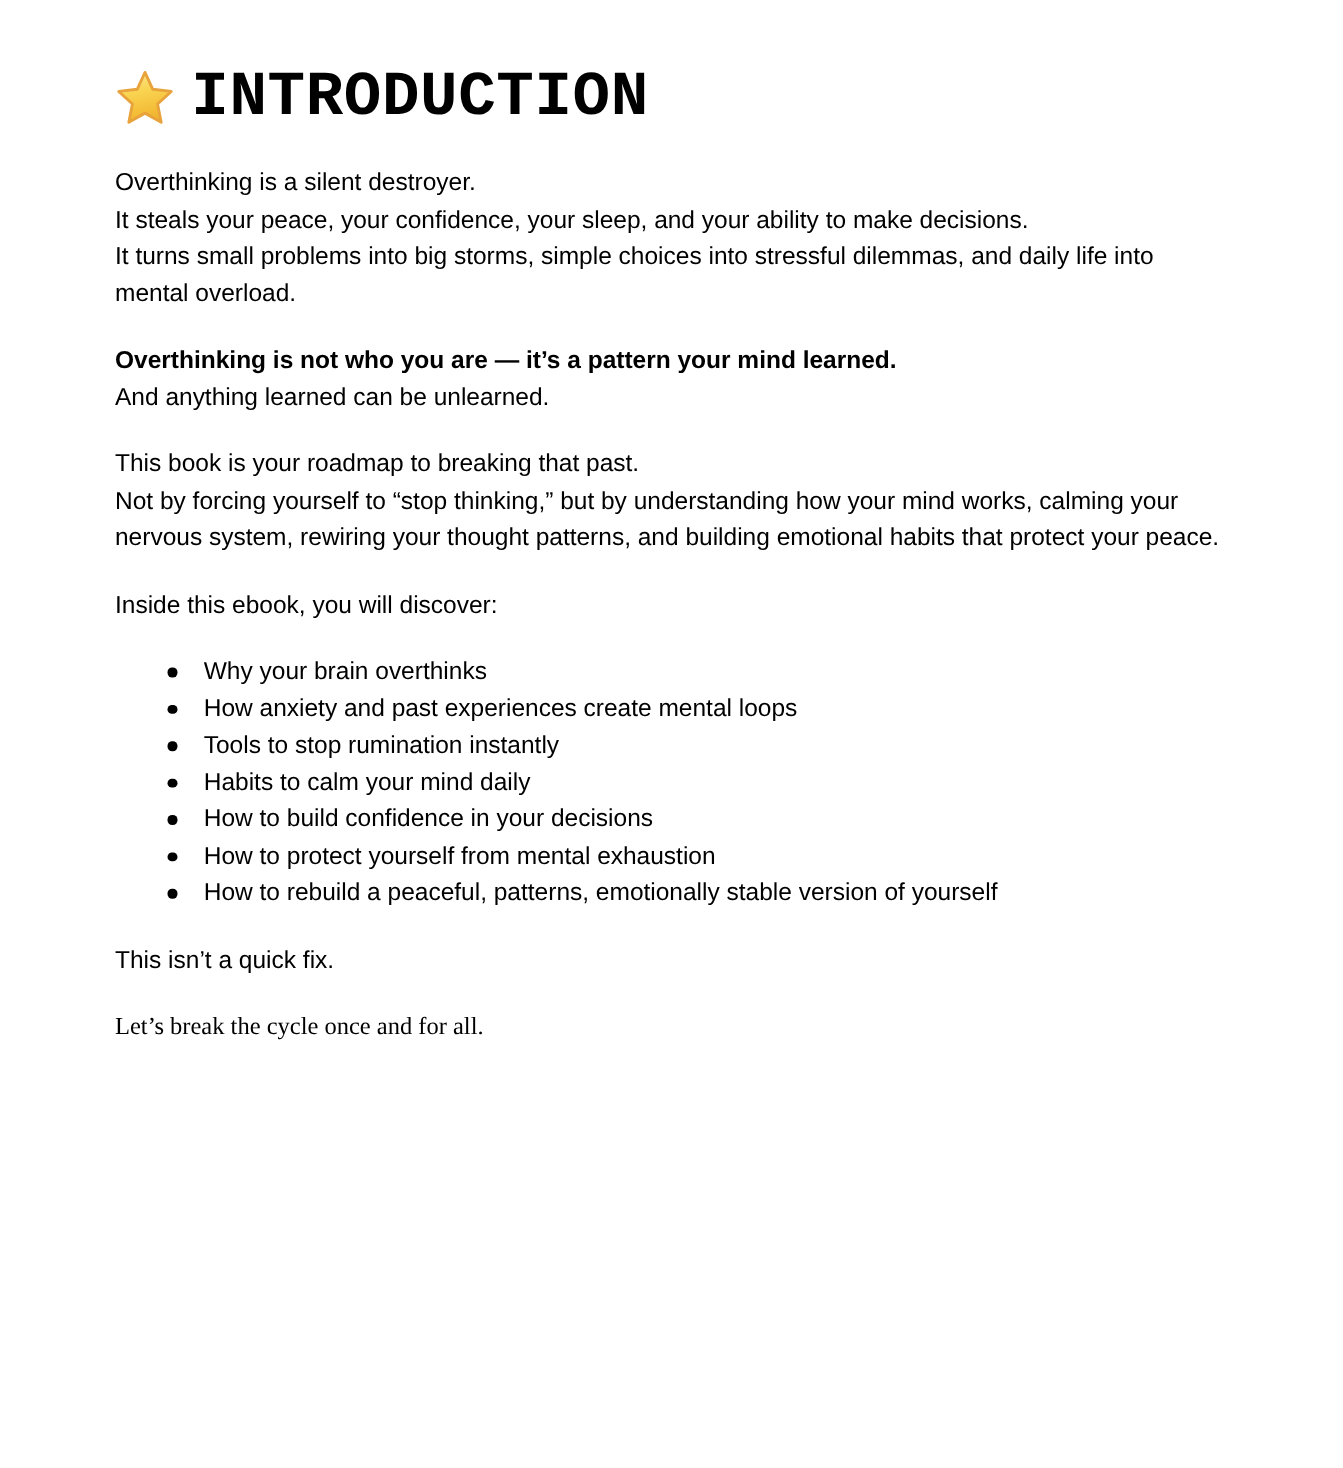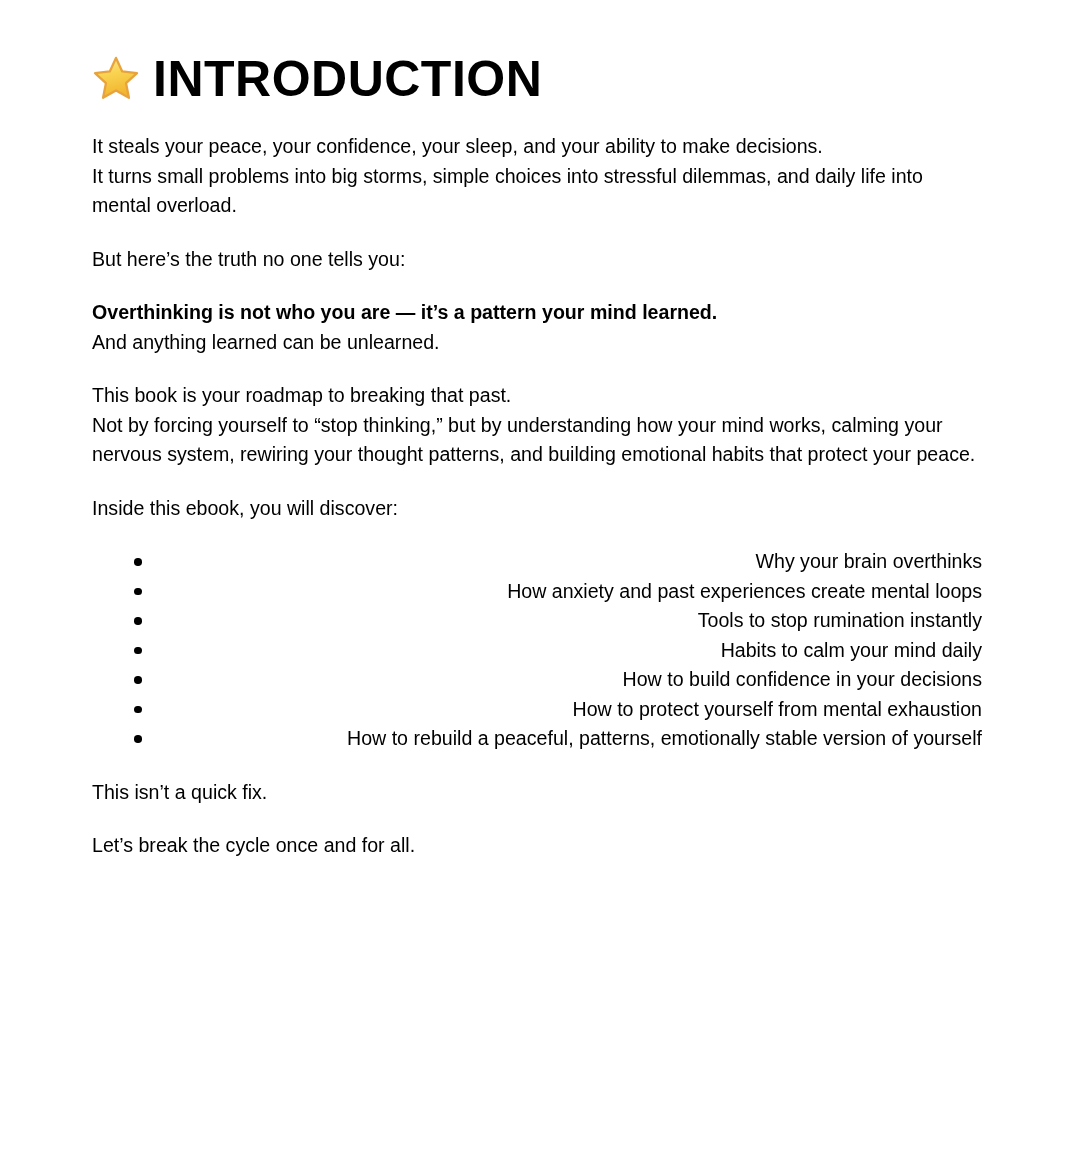--- a/index.html
+++ b/index.html
@@ -23,55 +23,56 @@
   }
   .doc-title {
     display: flex;
     align-items: center;
     gap: 13px;
     margin: 0 0 26px 0;
     font-size: 50px;
     line-height: 54px;
     font-weight: 700;
     letter-spacing: 0.5px;
+    font-family: Liberation Mono, monospace;
   }
   .doc-title .star {
     width: 48px;
     height: 46px;
     flex: 0 0 auto;
     display: block;
   }
   .content {
     width: 890px;
     font-size: 19.6px;
     line-height: 29.5px;
   }
   .para {
     margin: 0 0 24px 0;
   }
   .para:last-child {
     margin-bottom: 0;
+    font-family: Liberation Serif, serif;
   }
   .line {
     display: block;
   }
   .bold-line {
     display: block;
     font-weight: 700;
   }
   ul.bullet-list {
     list-style: none;
     margin: 0 0 24px 0;
     padding: 0;
   }
   ul.bullet-list li {
     position: relative;
     padding-left: 71px;
     line-height: 29.5px;
-    text-align: right;
   }
   ul.bullet-list li::before {
     content: "";
     position: absolute;
     left: 42px;
     top: 11px;
     width: 7.5px;
     height: 7.5px;
     border-radius: 50%;
     background: #000000;
@@ -92,27 +93,25 @@
         </linearGradient>
       </defs>
       <path d="M25,2 L31.5,16.1 L46.9,17.9 L35.5,28.4 L38.5,43.6 L25,36 L11.5,43.6 L14.5,28.4 L3.1,17.9 L18.5,16.1 Z" fill="url(#starGrad)" stroke="#E8A33C" stroke-width="2.4" stroke-linejoin="round"></path>
     </svg>
     <span>INTRODUCTION</span>
   </h1>
 
   <div class="content">
 
     <p class="para">
+      <span class="line">Overthinking is a silent destroyer.</span>
       <span class="line">It steals your peace, your confidence, your sleep, and your ability to make decisions.</span>
       <span class="line">It turns small problems into big storms, simple choices into stressful dilemmas, and daily life into mental overload.</span>
     </p>
 
-    <p class="para">
-      <span class="line">But here’s the truth no one tells you:</span>
-    </p>
 
     <p class="para">
       <span class="bold-line">Overthinking is not who you are — it’s a pattern your mind learned.</span>
       <span class="line">And anything learned can be unlearned.</span>
     </p>
 
     <p class="para">
       <span class="line">This book is your roadmap to breaking that past.</span>
       <span class="line">Not by forcing yourself to “stop thinking,” but by understanding how your mind works, calming your nervous system, rewiring your thought patterns, and building emotional habits that protect your peace.</span>
     </p>

